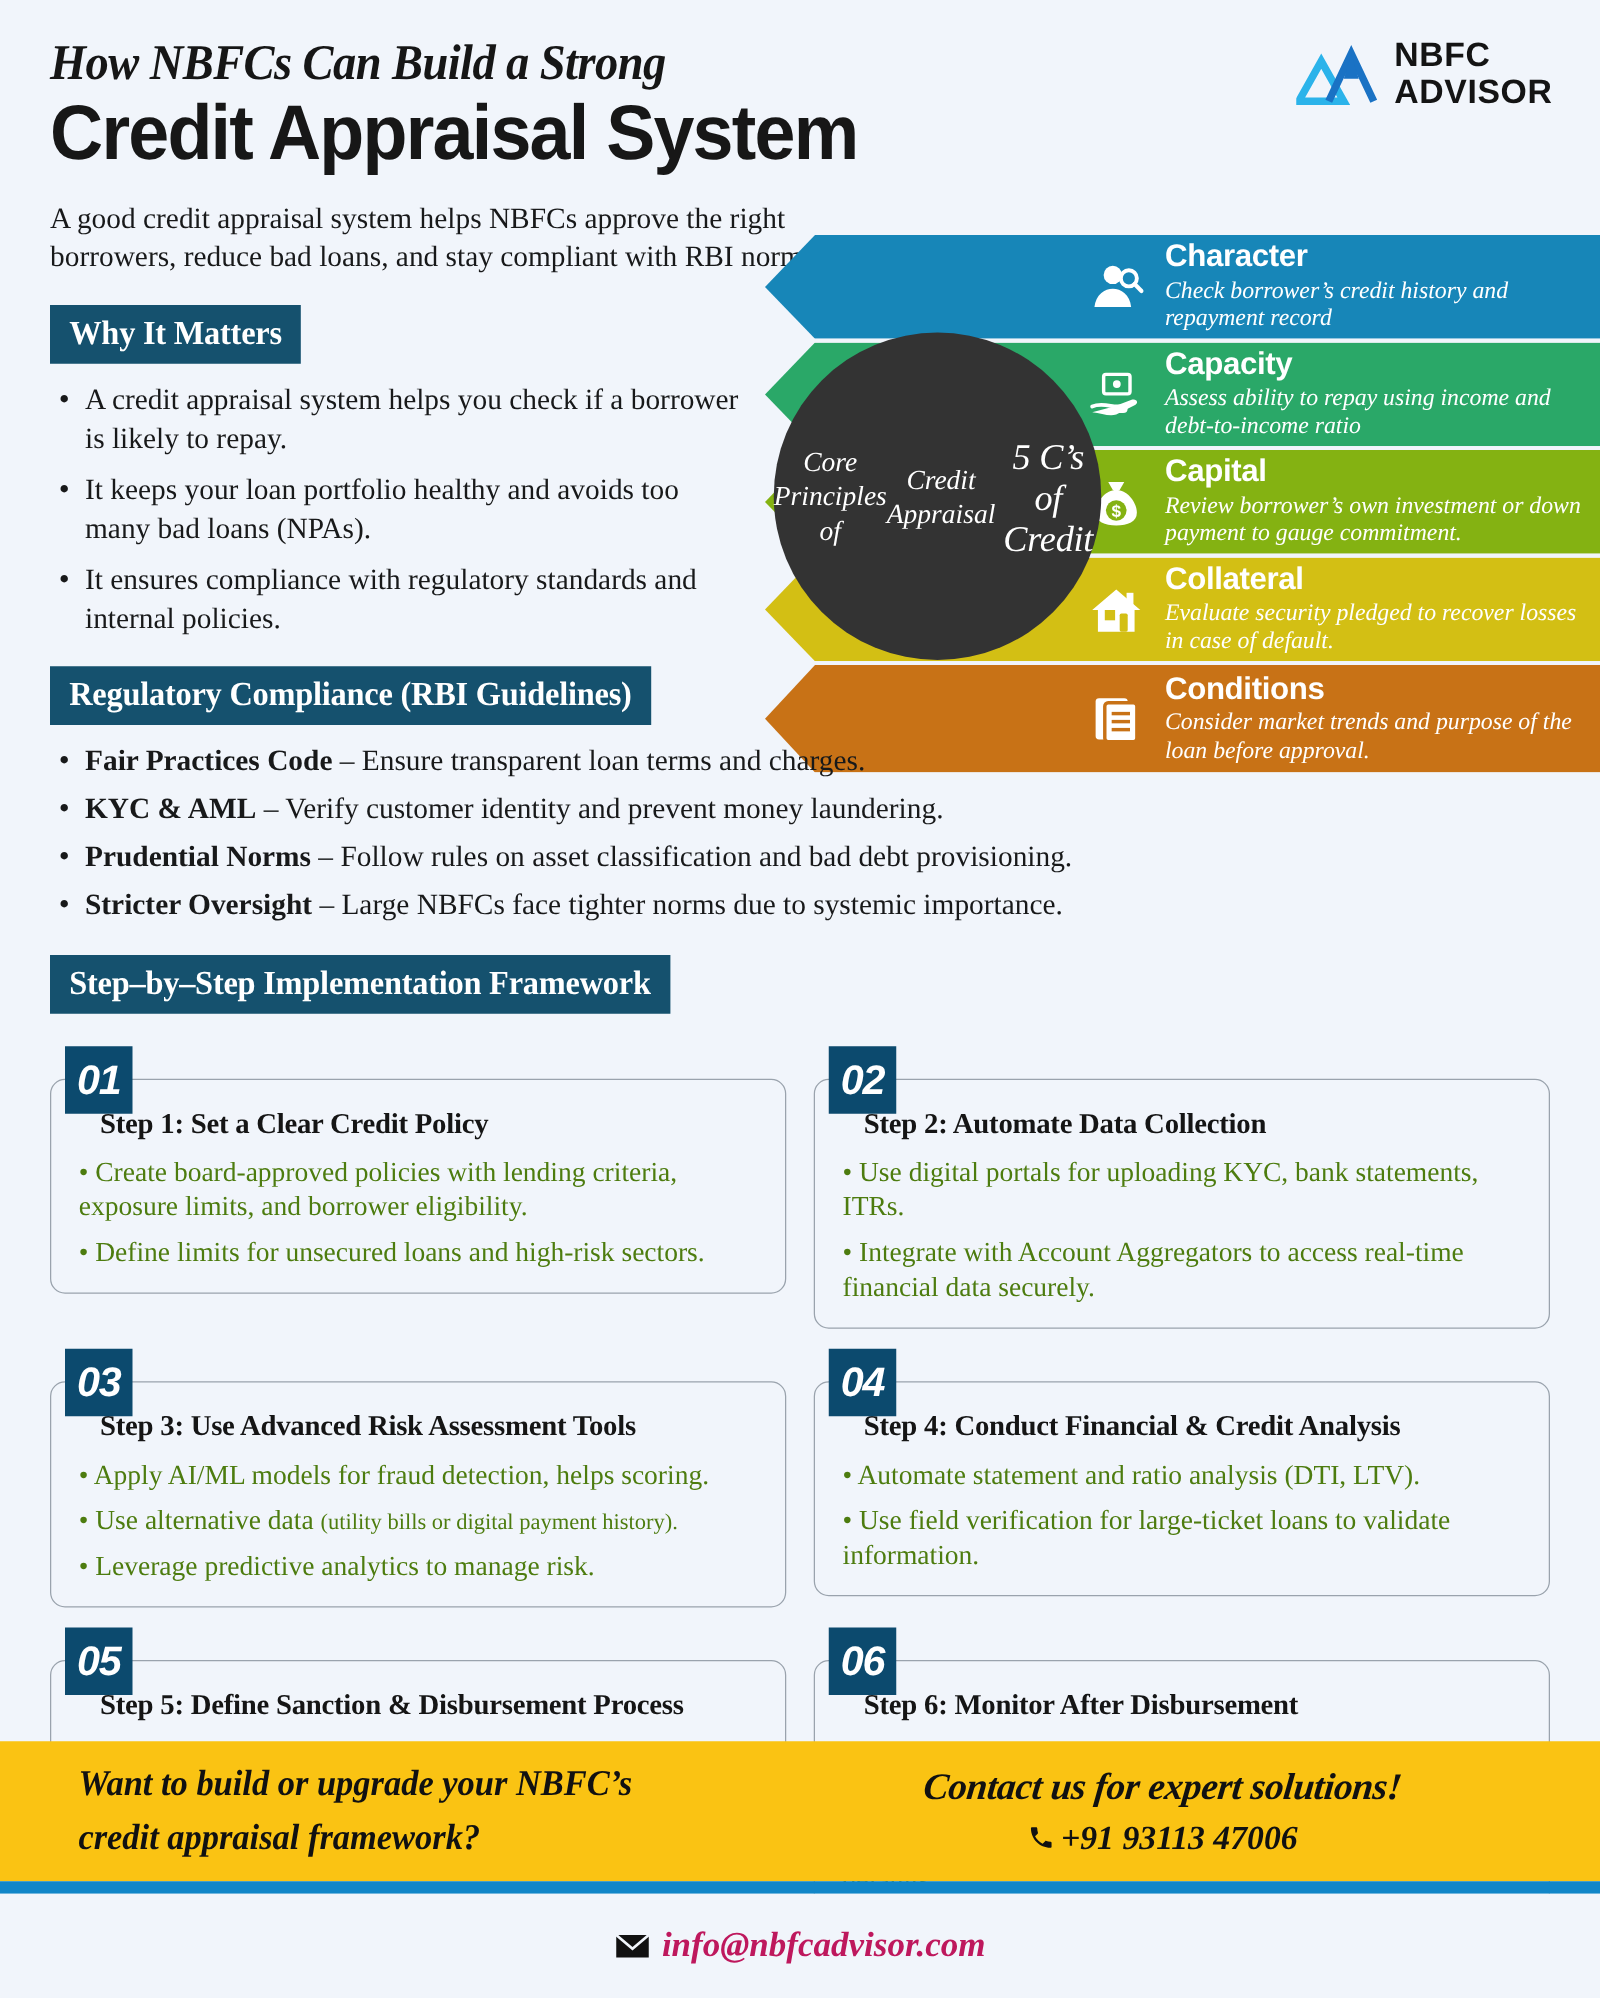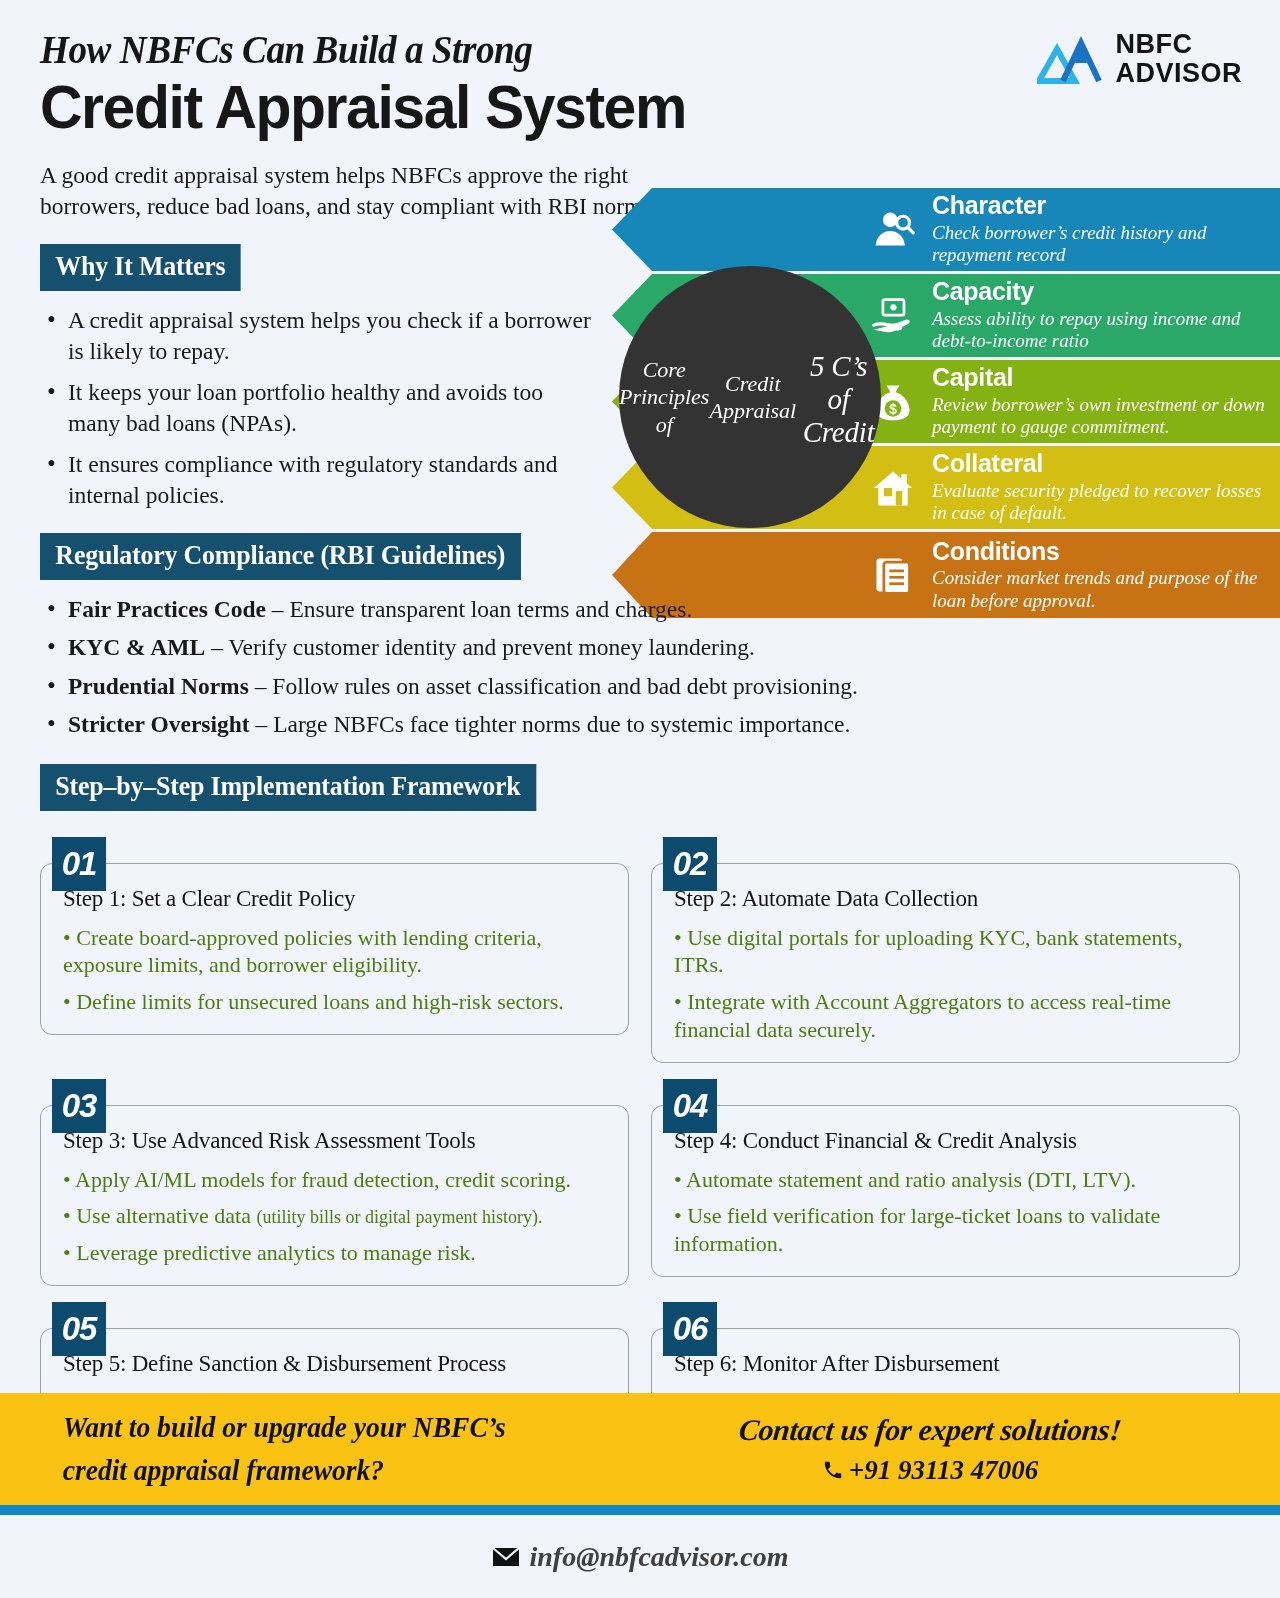--- a/index.html
+++ b/index.html
@@ -211,25 +211,26 @@
   }
   .card {
     border: 1px solid #9aa3ad;
     border-radius: 12px;
     padding: 22px 18px 18px 22px;
     min-height: 142px;
     background: transparent;
   }
   .card .ctitle2 {
     font-family: "Liberation Serif", serif;
-    font-weight: 400;
+    font-weight: 700;
     font-size: 23px;
     letter-spacing: -0.2px;
     color: #151515;
     margin-bottom: 12px;
+    margin-left: 17px;
   }
   .card p {
     font-size: 22px;
     line-height: 1.26;
     color: #4d7c0f;
     margin-bottom: 9px;
   }
   .card p:last-child { margin-bottom: 0; }
   .card p .small { font-size: 18px; }
 
@@ -301,21 +302,21 @@
     display: flex;
     align-items: center;
     justify-content: center;
     gap: 10px;
   }
   .email-bar .etext {
     font-family: "Liberation Serif", serif;
     font-style: italic;
     font-weight: 700;
     font-size: 28px;
-    color: #404040;
+    color: #be185d;
   }
   .glyph { display: inline-flex; align-items: center; }
 </style>
 </head>
 <body>
 
 <div class="header">
   <div class="kicker">How NBFCs Can Build a Strong</div>
   <div class="headline">Credit Appraisal System</div>
   <div class="intro">A good credit appraisal system helps NBFCs approve the right borrowers, reduce bad loans, and stay compliant with RBI norms.</div>
@@ -463,21 +464,21 @@
       <div class="ctitle2">Step 2: Automate Data Collection</div>
       <p>• Use digital portals for uploading KYC, bank statements, ITRs.</p>
       <p>• Integrate with Account Aggregators to access real-time financial data securely.</p>
     </div>
   </div>
 
   <div class="step">
     <div class="badge">03</div>
     <div class="card">
       <div class="ctitle2">Step 3: Use Advanced Risk Assessment Tools</div>
-      <p>• Apply AI/ML models for fraud detection, credit scoring.</p>
+      <p>• Apply AI/ML models for fraud detection, helps scoring.</p>
       <p><span>• Use alternative data </span><span class="small">(utility bills or digital payment history).</span></p>
       <p>• Leverage predictive analytics to manage risk.</p>
     </div>
   </div>
 
   <div class="step">
     <div class="badge">04</div>
     <div class="card">
       <div class="ctitle2">Step 4: Conduct Financial &amp; Credit Analysis</div>
       <p>• Automate statement and ratio analysis (DTI, LTV).</p>

